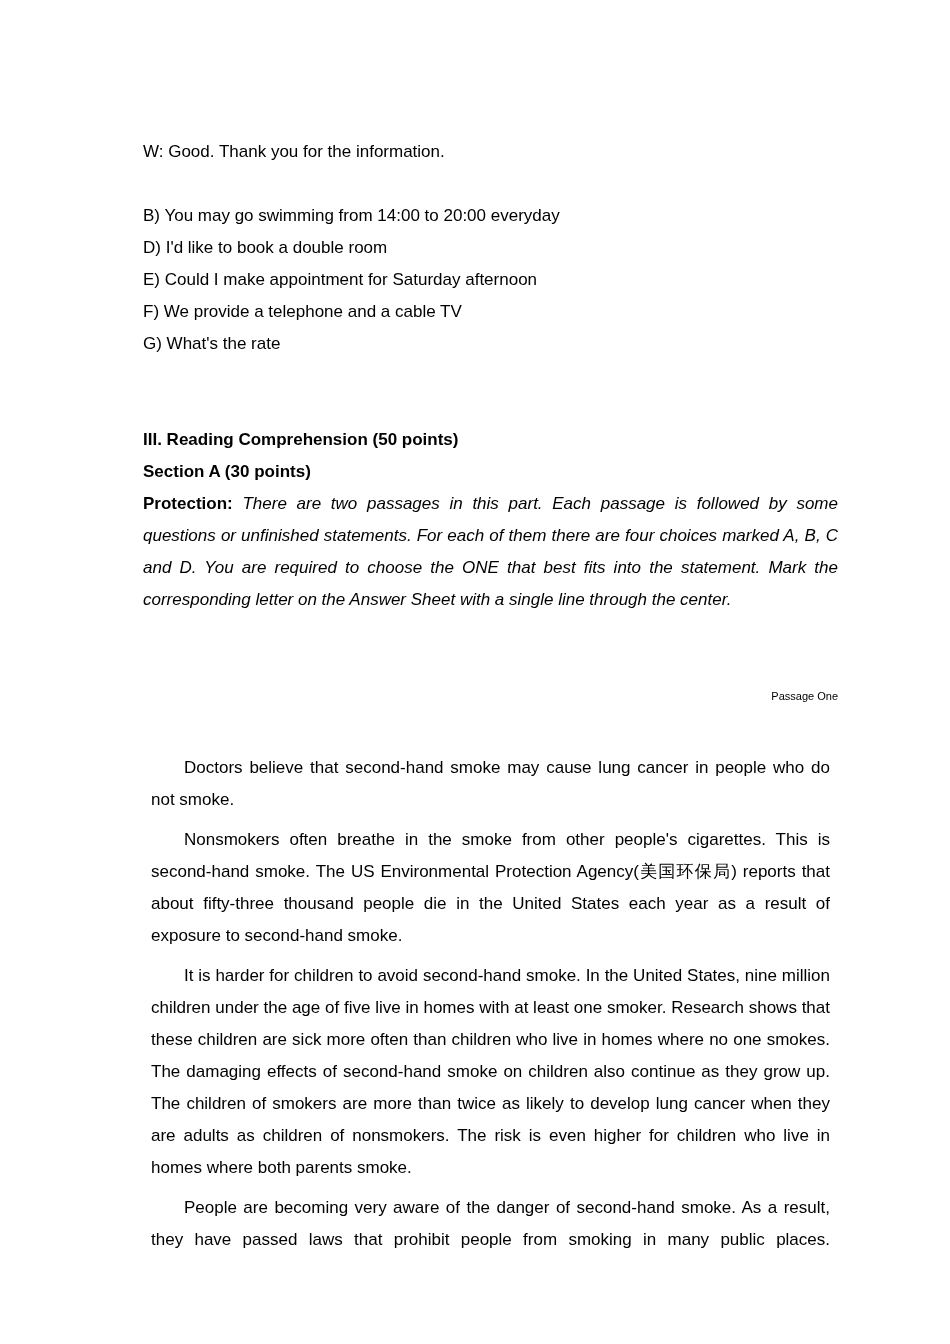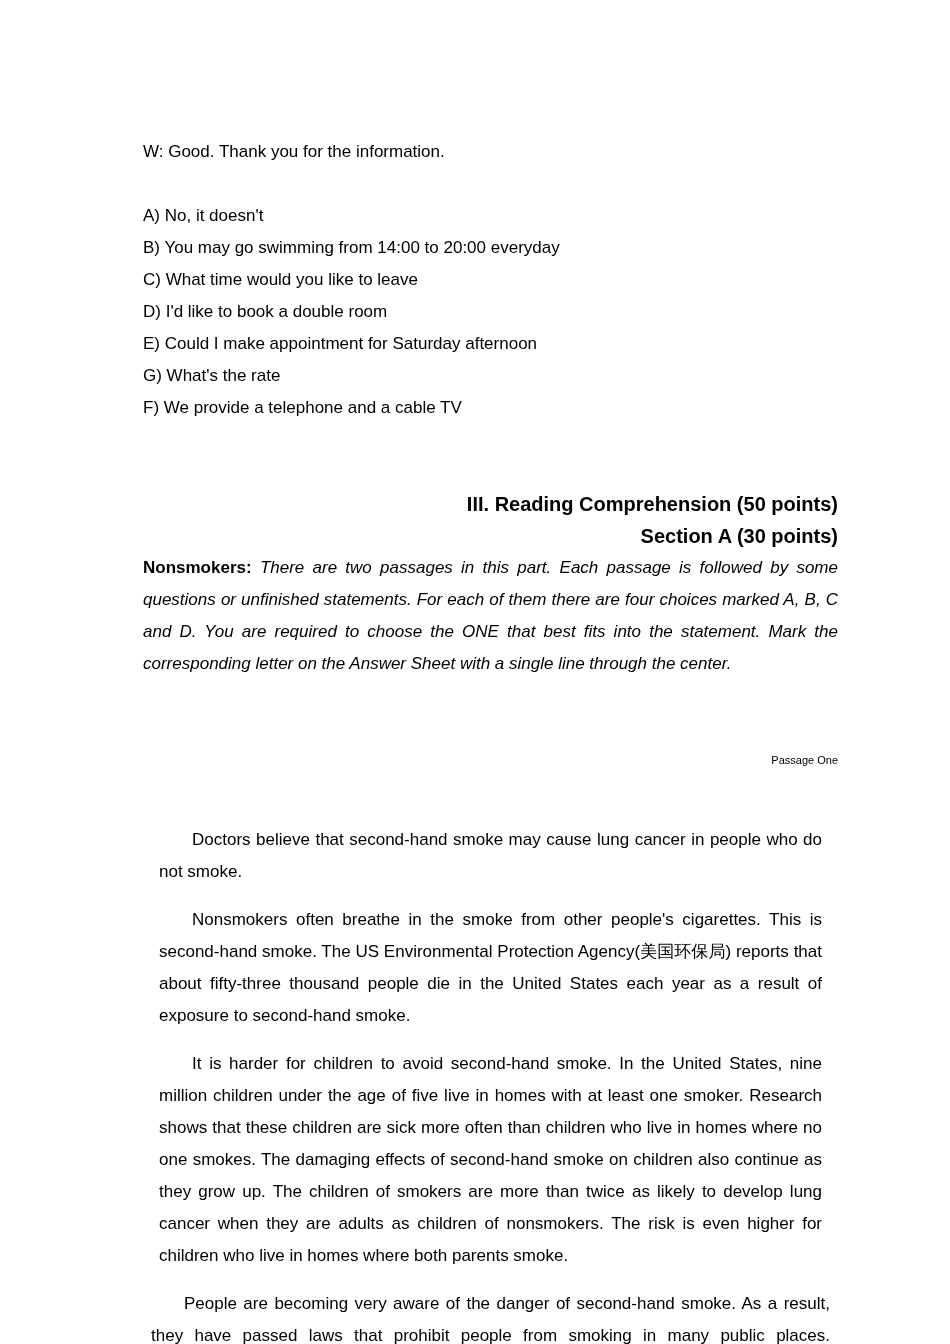--- a/index.html
+++ b/index.html
@@ -33,24 +33,23 @@
     height: 32px;
     line-height: 32px;
     font-size: 17px;
   }
   .option-line {
     font-size: 17px;
     line-height: 32px;
     white-space: pre;
   }
   .heading {
-    font-size: 20px;
+    font-size: 17px;
     line-height: 32px;
     font-weight: bold;
-    text-align: right;
   }
   .directions {
     font-size: 17px;
     line-height: 32px;
     text-align: justify;
     text-justify: inter-word;
     font-style: italic;
   }
   .directions .dir-label {
     font-weight: bold;
@@ -61,21 +60,21 @@
     line-height: 32px;
     font-weight: normal;
     text-align: right;
   }
   .para {
     font-size: 17px;
     line-height: 32px;
     text-align: justify;
     text-justify: inter-word;
     text-indent: 33px;
-    margin: 16px;
+    margin: 8px;
   }
   
   .para-last {
     font-size: 17px;
     line-height: 32px;
     text-align: justify;
     text-justify: inter-word;
     text-indent: 33px;
     margin: 8px;
   }
@@ -88,37 +87,35 @@
 </head>
 <body>
 
 <div class="page">
   <div class="content">
 
     <div class="dialog-line">W: Good. Thank you for the information.</div>
 
     <div class="blank-line">&nbsp;</div>
 
-    <div class="option-line">A) No, it doesn't</div>
     <div class="option-line">B) You may go swimming from 14:00 to 20:00 everyday</div>
-    <div class="option-line">C) What time would you like to leave</div>
     <div class="option-line">D) I'd like to book a double room</div>
     <div class="option-line">E) Could I make appointment for Saturday afternoon</div>
+    <div class="option-line">F) We provide a telephone and a cable TV</div>
     <div class="option-line">G) What's the rate</div>
-    <div class="option-line">F) We provide a telephone and a cable TV</div>
 
     <div class="blank-line">&nbsp;</div>
     <div class="blank-line">&nbsp;</div>
 
     <div class="heading">III. Reading Comprehension (50 points)</div>
 
     <div class="heading">Section A (30 points)</div>
 
     <div class="directions">
-      <span class="dir-label">Nonsmokers:</span><span> There are two passages in this part. Each passage is followed by some questions or unfinished statements. For each of them there are four choices marked A, B, C and D. You are required to choose the ONE that best fits into the statement. Mark the corresponding letter on the Answer Sheet with a single line through the center.</span>
+      <span class="dir-label">Protection:</span><span> There are two passages in this part. Each passage is followed by some questions or unfinished statements. For each of them there are four choices marked A, B, C and D. You are required to choose the ONE that best fits into the statement. Mark the corresponding letter on the Answer Sheet with a single line through the center.</span>
     </div>
 
     <div class="blank-line">&nbsp;</div>
     <div class="blank-line">&nbsp;</div>
 
     <div class="passage-heading">Passage One</div>
 
     <div class="blank-line">&nbsp;</div>
 
     <p class="para">Doctors believe that second-hand smoke may cause lung cancer in people who do not smoke.</p>

